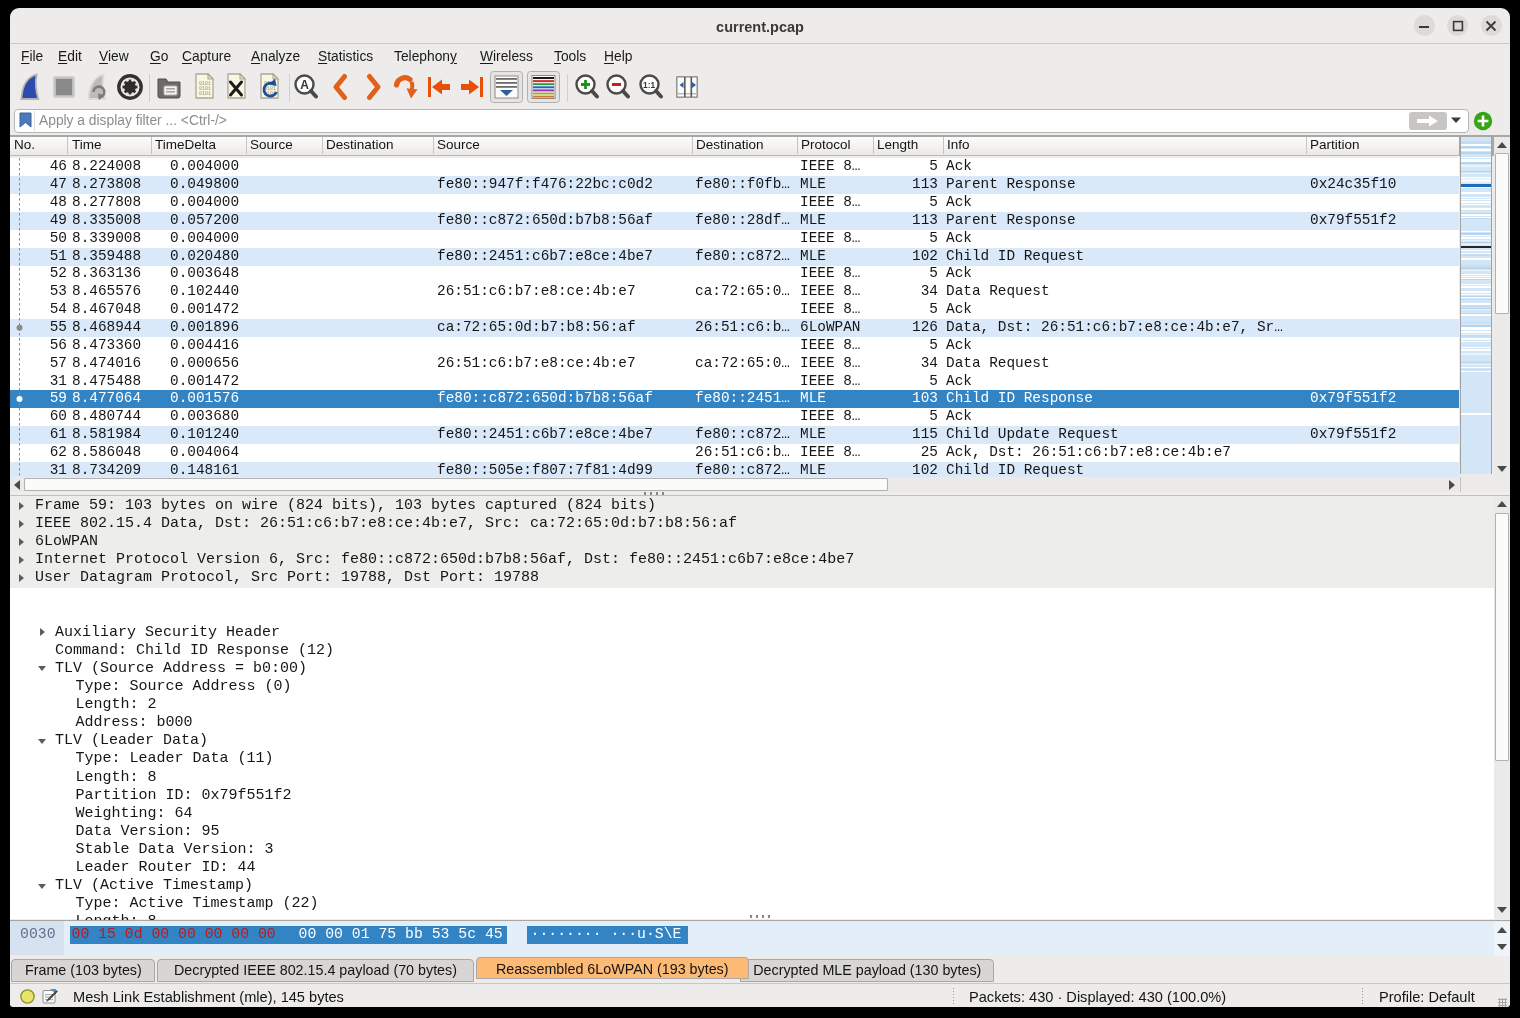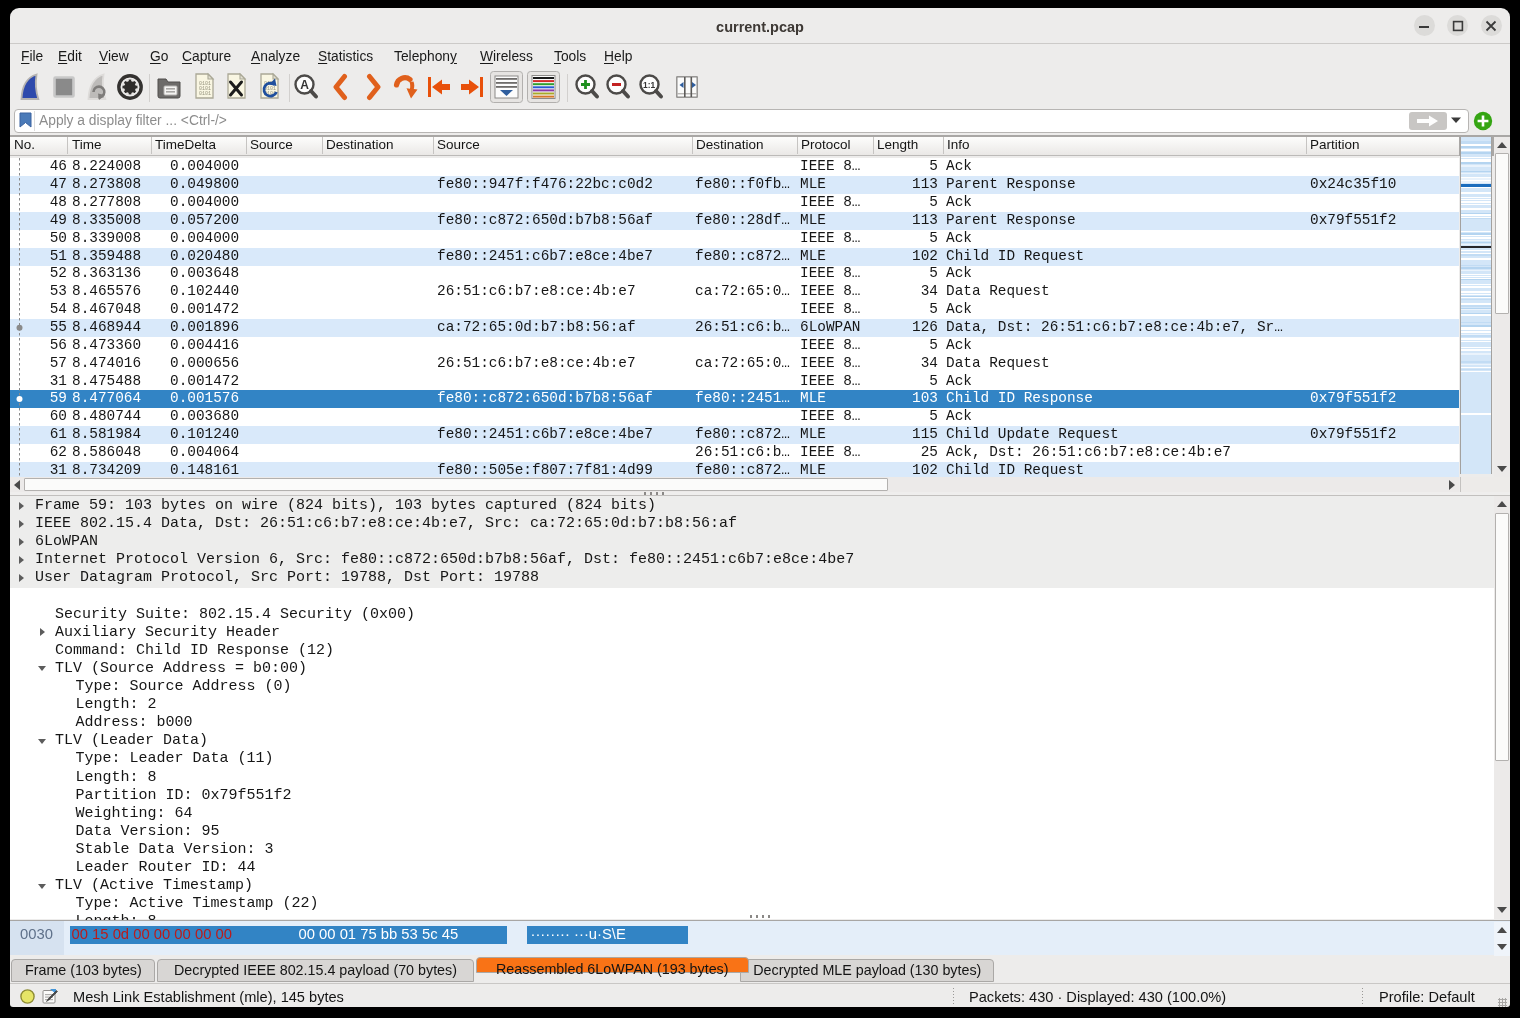--- a/index.html
+++ b/index.html
@@ -1,19 +1,19 @@
 <!DOCTYPE html>
 <html><head><meta charset="utf-8"><title>current.pcap</title><style>
 *{margin:0;padding:0;box-sizing:border-box}
 html,body{width:1520px;height:1018px;background:#000;overflow:hidden;
  font-family:"Liberation Sans",sans-serif;}
 #win{position:absolute;left:10px;top:8px;width:1500px;height:999px;
  background:#edeceb;border-radius:9px 9px 3px 3px;overflow:hidden}
 .abs{position:absolute}
-.mono{font-family:Liberation Sans, sans-serif;font-size:14.8px;color:#161616;white-space:pre}
+.mono{font-family:Liberation Mono, monospace;font-size:14.8px;color:#161616;white-space:pre}
 
 #title{left:0;top:0;width:1500px;height:36px;border-bottom:1px solid #cccac8}
 #title .txt{left:0;top:0;width:1500px;height:38px;line-height:39px;text-align:center;
  font-size:14.5px;font-weight:bold;color:#3e3935}
 .wbtn{width:21px;height:21px;border-radius:11px;background:#dcdbd9;top:7px}
 
 #menu{left:0;top:37px;width:1321px;height:25px;font-size:13.8px;color:#1a1a1a}
 #menu span{position:absolute;top:0;line-height:24px}
 #menu u{text-decoration:underline;text-underline-offset:2px}
 
@@ -391,21 +391,20 @@
     </svg>
     <div class="abs" style="left:1450px;top:469px;width:50px;height:15px;background:#edebe9;border-left:1px solid #c4c2c0"></div>
     <div class="abs" style="left:0;top:484px;width:1500px;height:4px;background:#efeeed"></div>
     <div class="abs" id="det">
       <div class="abs dgray" style="left:0;top:0;width:1486px;height:91.5px"></div>
       <div class="dr" style="top:1px"><span class="tri-r" style="left:9px"></span><span style="position:absolute;left:25px">Frame 59: 103 bytes on wire (824 bits), 103 bytes captured (824 bits)</span></div>
       <div class="dr" style="top:19.1px"><span class="tri-r" style="left:9px"></span><span style="position:absolute;left:25px">IEEE 802.15.4 Data, Dst: 26:51:c6:b7:e8:ce:4b:e7, Src: ca:72:65:0d:b7:b8:56:af</span></div>
       <div class="dr" style="top:37.2px"><span class="tri-r" style="left:9px"></span><span style="position:absolute;left:25px">6LoWPAN</span></div>
       <div class="dr" style="top:55.3px"><span class="tri-r" style="left:9px"></span><span style="position:absolute;left:25px">Internet Protocol Version 6, Src: fe80::c872:650d:b7b8:56af, Dst: fe80::2451:c6b7:e8ce:4be7</span></div>
       <div class="dr" style="top:73.4px"><span class="tri-r" style="left:9px"></span><span style="position:absolute;left:25px">User Datagram Protocol, Src Port: 19788, Dst Port: 19788</span></div>
-      <div class="dr" style="top:109.6px"><span style="position:absolute;left:45px">Security Suite: 802.15.4 Security (0x00)</span></div>
       <div class="dr" style="top:127.7px"><span class="tri-r" style="left:30px"></span><span style="position:absolute;left:45px">Auxiliary Security Header</span></div>
       <div class="dr" style="top:145.8px"><span style="position:absolute;left:45px">Command: Child ID Response (12)</span></div>
       <div class="dr" style="top:163.9px"><span class="tri-d" style="left:28px;border-top-color:#5c5c5c"></span><span style="position:absolute;left:45px">TLV (Source Address = b0:00)</span></div>
       <div class="dr" style="top:182px"><span style="position:absolute;left:65.5px">Type: Source Address (0)</span></div>
       <div class="dr" style="top:200.1px"><span style="position:absolute;left:65.5px">Length: 2</span></div>
       <div class="dr" style="top:218.2px"><span style="position:absolute;left:65.5px">Address: b000</span></div>
       <div class="dr" style="top:236.3px"><span class="tri-d" style="left:28px;border-top-color:#5c5c5c"></span><span style="position:absolute;left:45px">TLV (Leader Data)</span></div>
       <div class="dr" style="top:254.4px"><span style="position:absolute;left:65.5px">Type: Leader Data (11)</span></div>
       <div class="dr" style="top:272.5px"><span style="position:absolute;left:65.5px">Length: 8</span></div>
       <div class="dr" style="top:290.6px"><span style="position:absolute;left:65.5px">Partition ID: 0x79f551f2</span></div>
@@ -439,21 +438,21 @@
       <svg class="abs" style="left:1487px;top:6px" width="10" height="6" viewBox="0 0 10 6">
         <path d="M5 0 L10 6 H0 Z" fill="#4a4a4a"></path>
       </svg>
       <svg class="abs" style="left:1487px;top:23px" width="10" height="6" viewBox="0 0 10 6">
         <path d="M5 6 L10 0 H0 Z" fill="#4a4a4a"></path>
       </svg>
     </div>
     <div class="abs" id="tabs">
       <div class="tab" style="left:1.4px;top:2px;width:144px;height:23px;line-height:21px">Frame (103 bytes)</div>
       <div class="tab" style="left:147px;top:2px;width:317px;height:23px;line-height:21px">Decrypted IEEE 802.15.4 payload (70 bytes)</div>
-      <div class="tab" style="left:465.5px;top:0;width:273.5px;height:16px;background:#f97316;line-height:23px;z-index:2">Reassembled 6LoWPAN (193 bytes)</div>
+      <div class="tab" style="left:465.5px;top:0;width:273.5px;height:22px;background:#fdba74;line-height:23px;z-index:2">Reassembled 6LoWPAN (193 bytes)</div>
       <div class="tab" style="left:730.3px;top:2px;width:254px;height:23px;line-height:21px">Decrypted MLE payload (130 bytes)</div>
     </div>
     <div class="abs" id="status">
       <svg class="abs" style="left:10px;top:5px" width="15" height="15" viewBox="0 0 15 15">
         <circle cx="7.5" cy="7.5" r="6.6" fill="#e6e567" stroke="#8f8d35" stroke-width="1.4"></circle>
       </svg>
       <svg class="abs" style="left:32px;top:4px" width="16" height="16" viewBox="0 0 16 16">
         <rect x="1" y="2.5" width="12" height="12.5" rx="1" fill="#fbfbfa" stroke="#908e8c"></rect>
         <rect x="3" y="6" width="8" height="1.2" fill="#b0aeac"></rect>
         <rect x="3" y="8.5" width="8" height="1.2" fill="#b0aeac"></rect>

